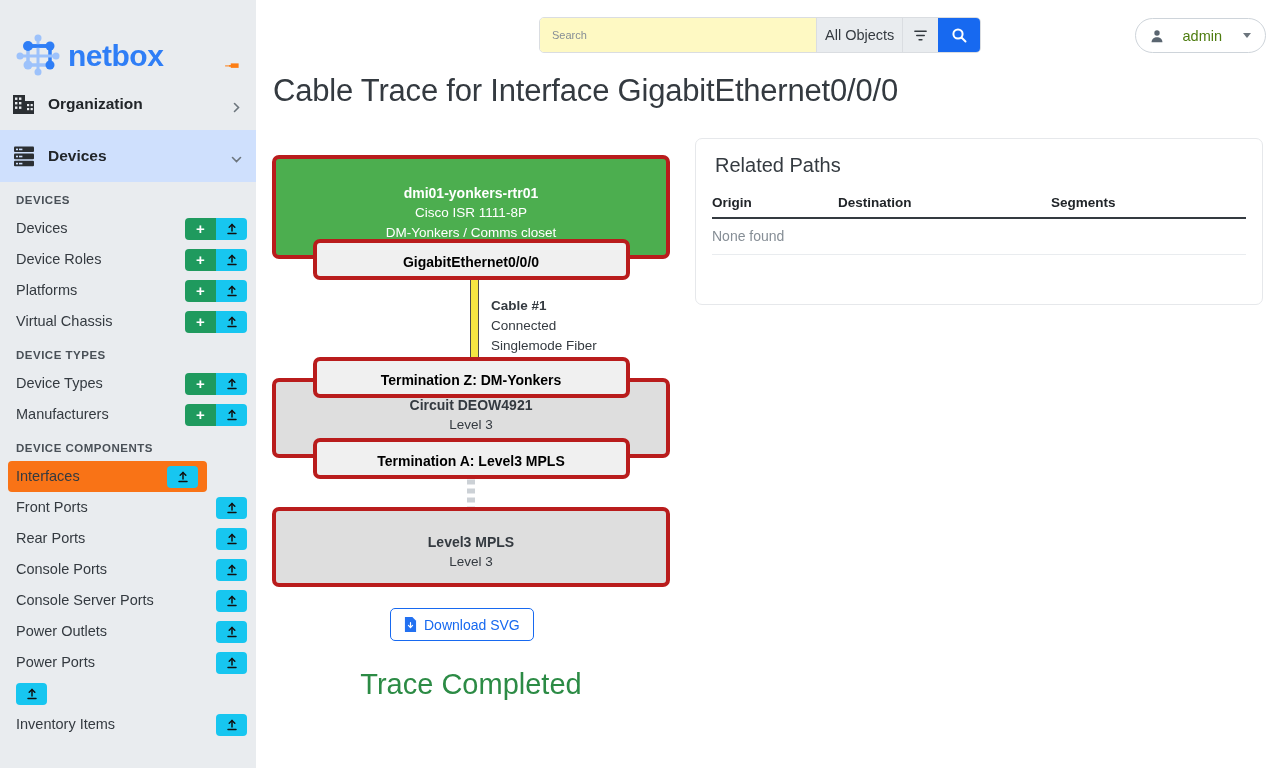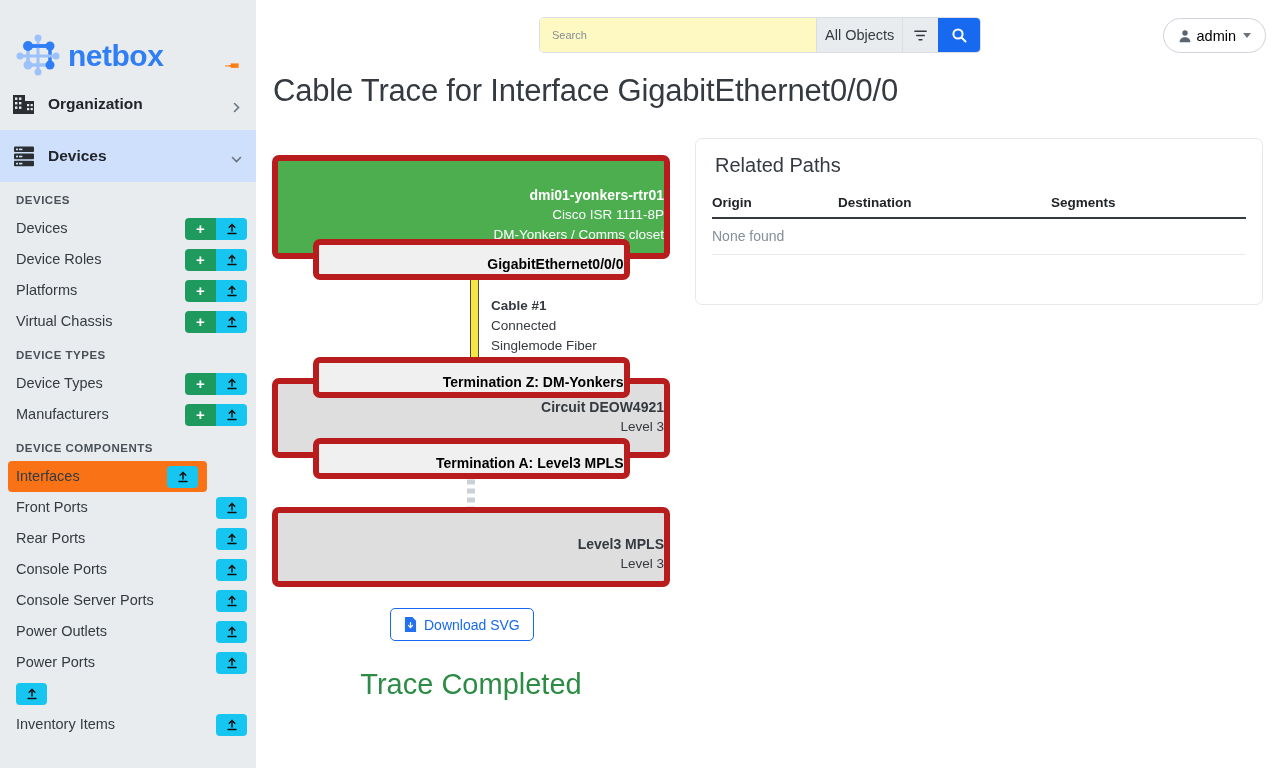--- a/index.html
+++ b/index.html
@@ -116,25 +116,25 @@
   }
   .filter-btn svg { width: 15px; height: 15px; color: #343a40; }
   .search-btn {
     display: flex; align-items: center; justify-content: center;
     width: 42px; background: #1769f0; cursor: pointer;
   }
   .search-btn svg { width: 16px; height: 16px; color: #fff; }
 
   .userbtn {
     position: absolute; right: 14px; top: 18px;
-    display: flex; align-items: center; gap: 5px;
+    display: flex; align-items: center; gap: 19px;
     height: 35px; padding: 0 14px;
     border: 1px solid #ced4da; border-radius: 18px;
     background: #fff; cursor: pointer;
-    font-size: 14.5px; color: #000000;
+    font-size: 14.5px; color: #4d7c0f;
   }
   .userbtn svg.person { width: 14px; height: 14px; color: #5a6570; }
   .caret {
     width: 0; height: 0; margin-left: 2px;
     border-left: 4px solid transparent;
     border-right: 4px solid transparent;
     border-top: 5px solid #6c757d;
   }
 
   
@@ -149,22 +149,22 @@
     letter-spacing: -0.2px;
   }
 
   
   .trace {
     position: absolute; left: 16px; top: 85px;
     width: 398px;
   }
   .node {
     position: relative;
-    border: 6px solid #b91c1c; border-radius: 7px;
-    text-align: right;
+    border: 4px solid #b91c1c; border-radius: 7px;
+    text-align: center;
   }
   .node .t-bold { font-weight: 700; }
   .dev-node {
     background: #4cae4f; color: #fff;
     height: 104px; width: 398px;
     padding-top: 24px;
     line-height: 20px;
   }
   .dev-node .t-bold { font-size: 14px; }
   .dev-node .t-sub { font-size: 13.5px; }

